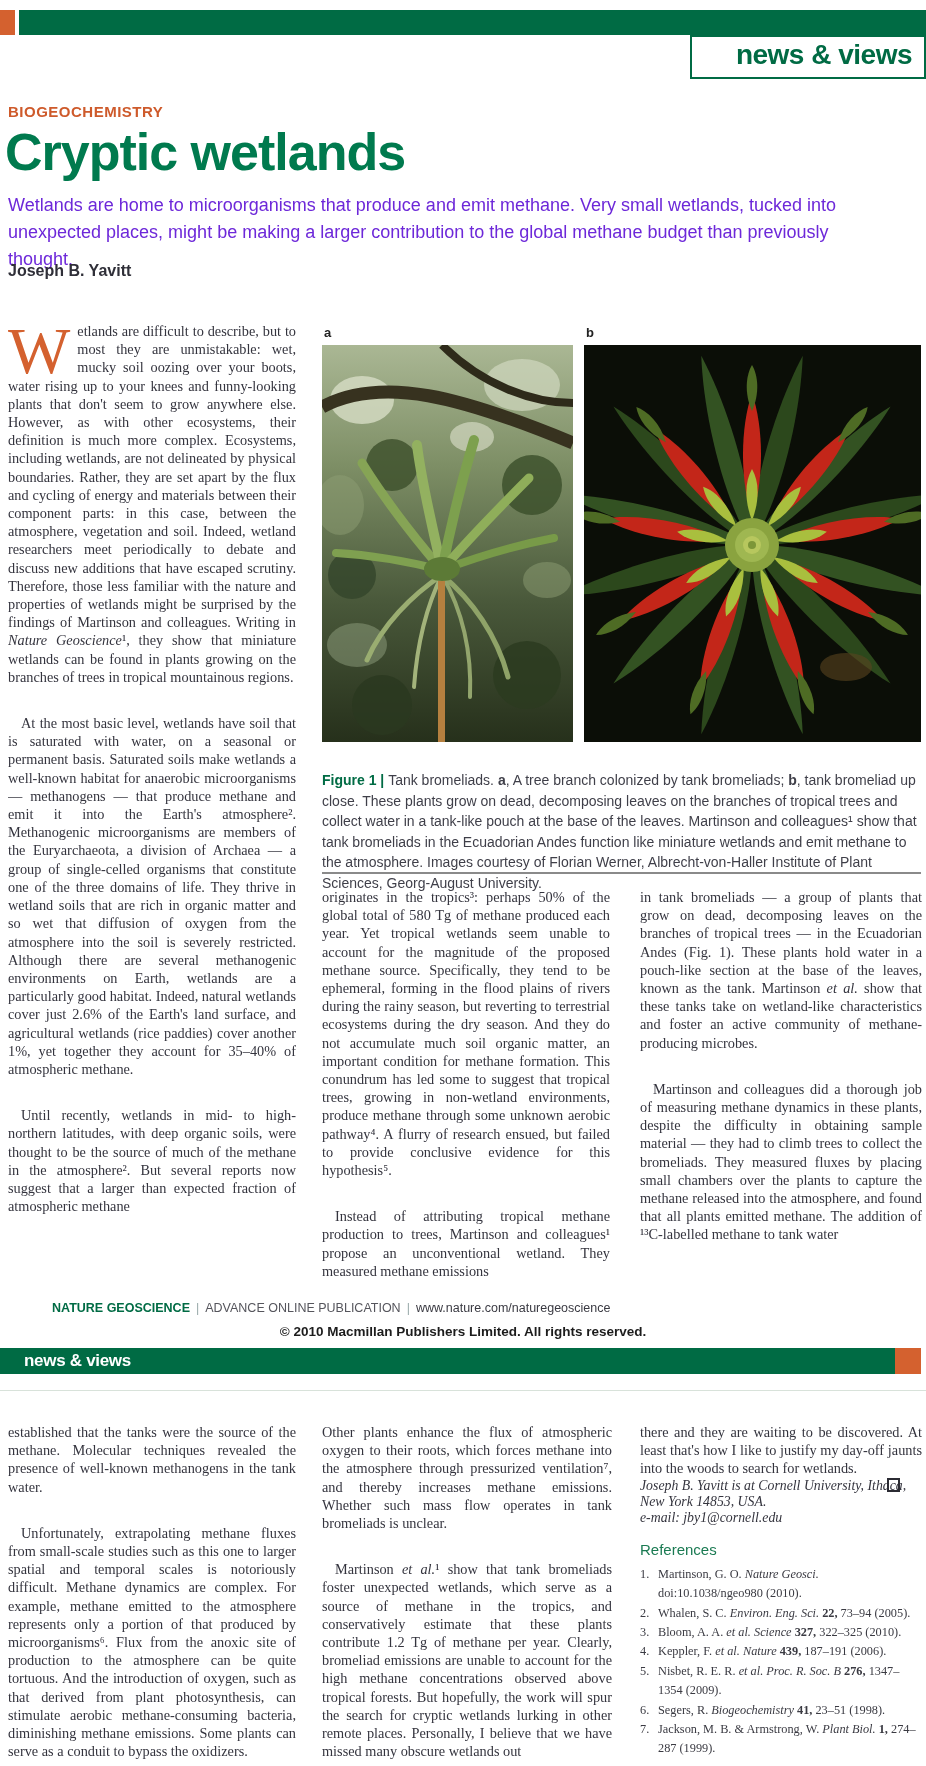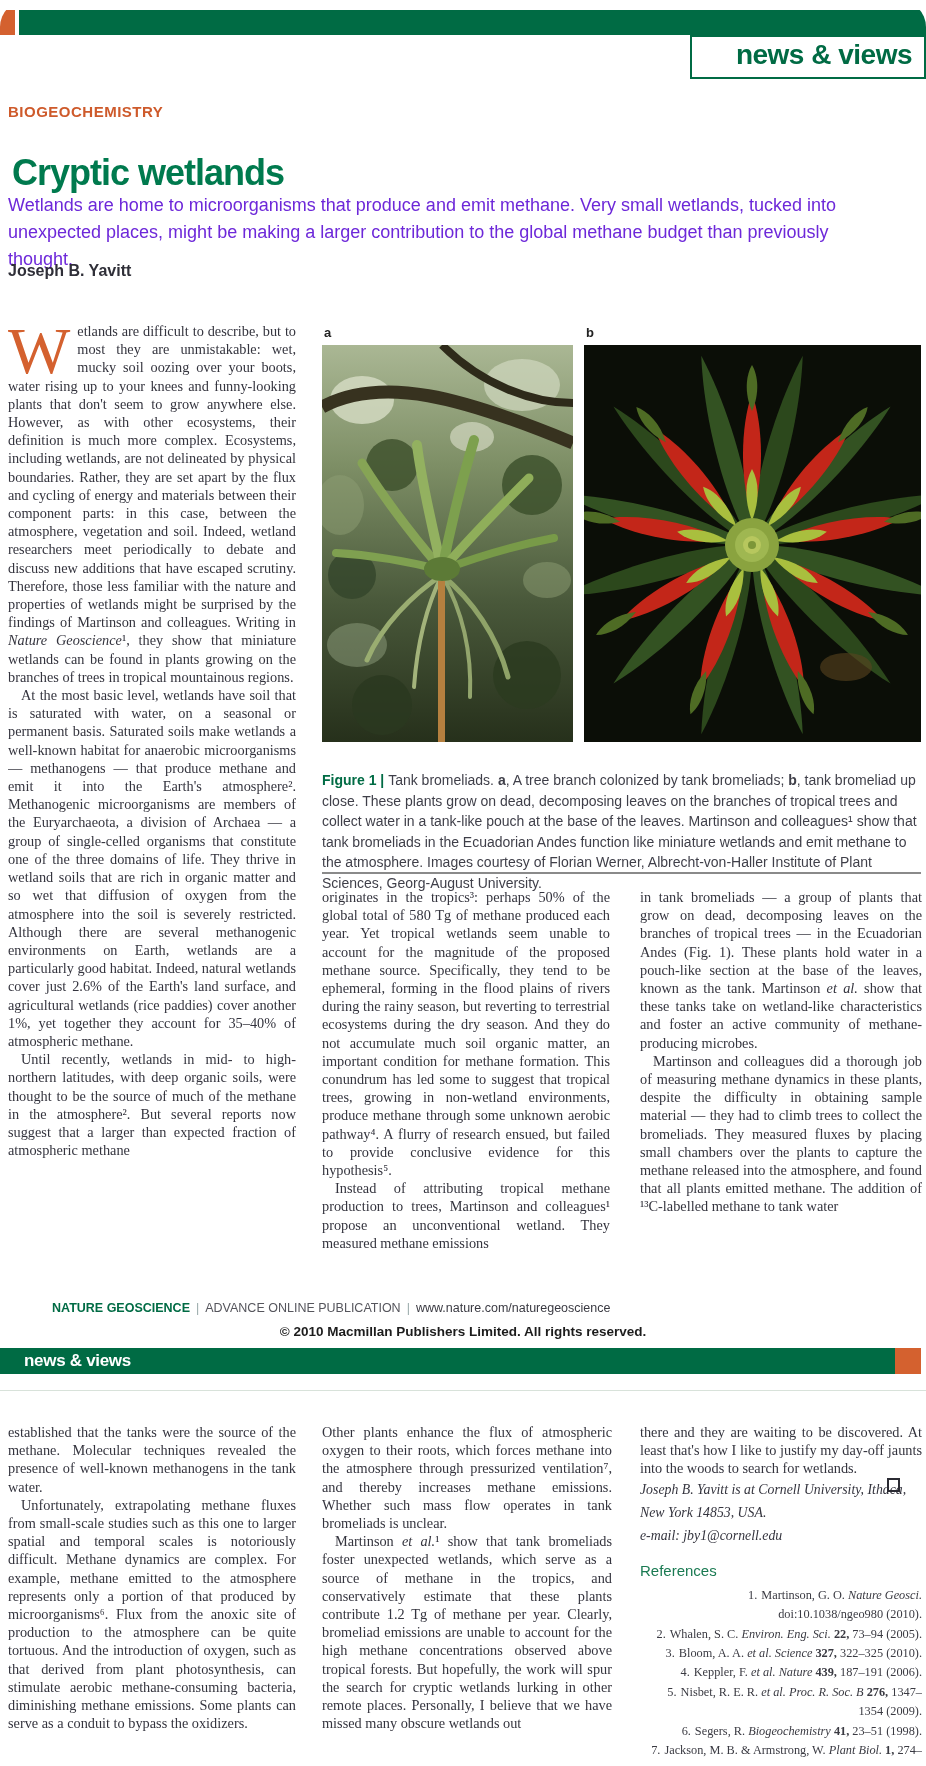--- a/index.html
+++ b/index.html
@@ -1,41 +1,41 @@
 <!DOCTYPE html>
 <html><head>
 <meta charset="utf-8">
 <style>
   :root{
     --green:#006B44; --title-green:#007A4E; --orange:#D4612F;
     --body:#34343E; --gray:#55555C;
   }
   html,body{margin:0;padding:0;background:#fff;}
   .page{position:relative;width:926px;height:1766px;background:#fff;overflow:hidden;
-        font-family:"Liberation Serif","DejaVu Serif",serif;color:var(--body);border-radius:27px;}
+        font-family:"Liberation Serif","DejaVu Serif",serif;color:var(--body);}
   .abs{position:absolute;}
   
   .topbar-orange{left:0;top:10px;width:15px;height:25px;background:var(--orange);}
   .topbar-green{left:19px;top:10px;width:907px;height:25px;background:var(--green);}
   .nv-box{left:690px;top:35px;width:232px;height:40px;border:2px solid var(--green);
           background:#fff;text-align:right;}
   .nv-box span{display:block;margin:2px 12px 0 0;font-family:"Liberation Sans",sans-serif;
           font-weight:bold;font-size:28px;color:var(--green);letter-spacing:-0.5px;}
   .category{left:8px;top:103px;font-family:"Liberation Sans",sans-serif;font-size:15px;
           letter-spacing:0.5px;color:#CE5A2B;font-weight:bold;}
-  .title{left:12px;top:122px;font-family:"Liberation Sans",sans-serif;font-size:36px;
-          font-weight:bold;letter-spacing:-1px;color:var(--title-green);margin-top:30px;}
+  .title{left:5px;top:122px;font-family:"Liberation Sans",sans-serif;font-size:52px;
+          font-weight:bold;letter-spacing:-1px;color:var(--title-green);}
   .standfirst{left:8px;top:192px;width:878px;font-family:"Liberation Sans",sans-serif;
           font-size:18px;line-height:27px;color:#6d28d9;}
   .author{left:8px;top:262px;font-family:"Liberation Sans",sans-serif;font-size:16px;
           font-weight:bold;color:#2F2F38;}
   
   .col{position:absolute;font-size:14.3px;line-height:18.2px;text-align:justify;overflow:hidden;}
   .col p{margin:0;}
-  .col p.ind{text-indent:13px;}
+  .col p.ind{text-indent:13px;margin-top:28px;}
   .dropcap{float:left;font-size:66px;line-height:50px;color:var(--orange);
           margin:4px 7px 0 0;font-family:"Liberation Serif",serif;}
   .ri{font-style:italic;} .rb{font-weight:bold;}
   .rc-green{color:var(--green);font-weight:bold;text-align:center;}
   
   .figlabel{font-family:"Liberation Sans",sans-serif;font-weight:bold;font-size:13px;color:#222;}
   .photo{position:absolute;top:345px;height:397px;overflow:hidden;}
   .caption{left:322px;top:770px;width:599px;font-family:"Liberation Sans",sans-serif;
           font-size:14px;line-height:20.6px;color:#3F3F49;text-align:left;}
   .caption-rule{left:322px;top:872px;width:599px;height:2px;background:#8a8a8a;}
@@ -46,25 +46,25 @@
   .footer-line .url{color:#3a3a42;}
   .copyright{left:0;top:1324px;width:926px;text-align:center;font-family:"Liberation Sans",sans-serif;
           font-size:13.5px;font-weight:bold;color:#1c1c1c;}
   
   .band2-green{left:0;top:1348px;width:895px;height:26px;background:var(--green);}
   .band2-orange{left:895px;top:1348px;width:26px;height:26px;background:var(--orange);}
   .band2-label{left:24px;top:1351px;font-family:"Liberation Sans",sans-serif;font-weight:bold;
           font-size:17px;color:#fff;letter-spacing:-0.3px;}
   .band2-rule{left:0;top:1390px;width:926px;height:1px;background:#d8e2da;}
   
-  .affil{font-style:italic;font-size:13.8px;line-height:23px;margin-top:16px;text-align:left;}
+  .affil{font-style:italic;font-size:13.8px;line-height:16px;margin-top:16px;text-align:left;}
   .refs-title{font-family:"Liberation Sans",sans-serif;color:#1a7a52;font-size:15px;margin-top:15px;}
   ol.refs{margin:6px 0 0 0;padding:0;font-size:12.3px;line-height:19.4px;color:#3a3a42;
           counter-reset:ref;text-align:left;}
-  ol.refs li{list-style:none;counter-increment:ref;padding-left:18px;text-indent:-18px;text-align:right;}
+  ol.refs li{list-style:none;counter-increment:ref;padding-left:18px;text-indent:-18px;}
   ol.refs li::before{content:counter(ref) ".";display:inline-block;width:14px;text-indent:0;margin-right:4px;}
   .endmark{position:absolute;left:887px;top:1478px;width:9px;height:10px;border:2.5px solid #2b2b33;}
 </style>
 </head>
 <body>
 
 <div class="page">
 
   <div class="abs topbar-orange"></div>
   <div class="abs topbar-green"></div>

